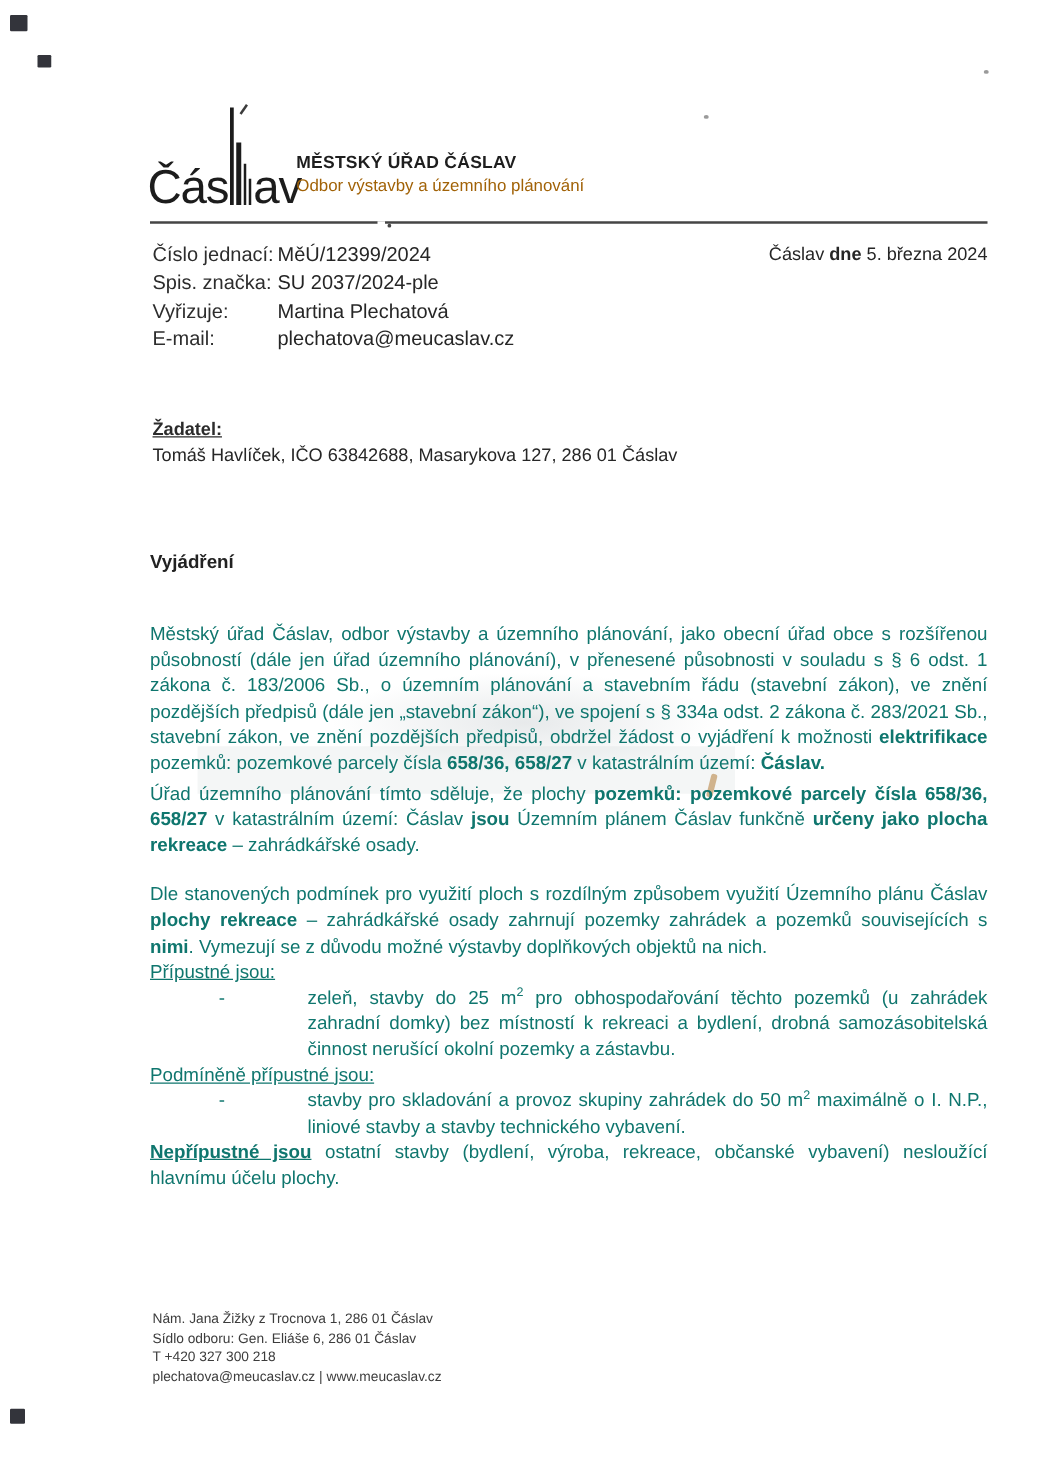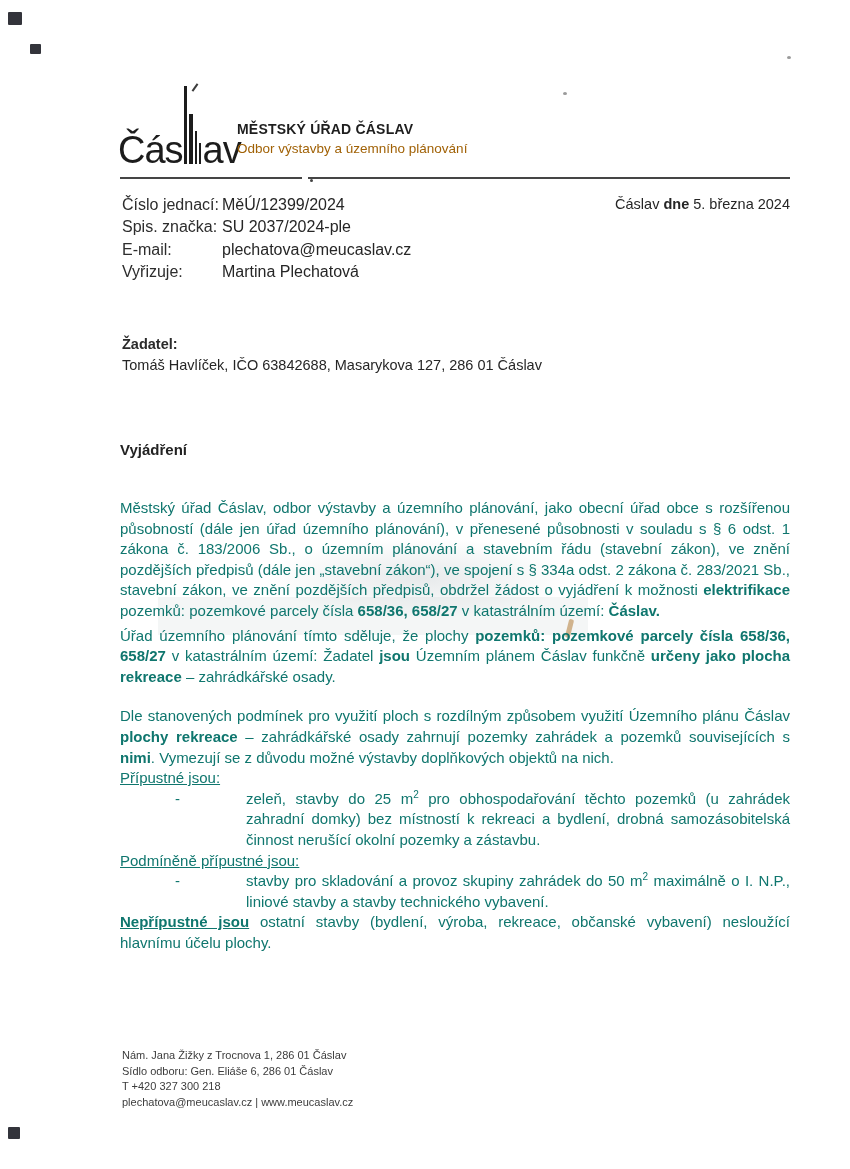--- a/index.html
+++ b/index.html
@@ -41,21 +41,21 @@
 
   
   .meta { position:absolute; left:122px; top:194px; font-size:16px; }
   .meta-row { display:flex; line-height:22.3px; }
   .meta-label { width:100px; color:#2d2d2d; }
   .meta-value { color:#262626; }
   .date-line { position:absolute; right:60px; top:196px; font-size:14.5px; color:#262626; }
 
   
   .applicant { position:absolute; left:122px; top:336px; font-size:14.5px; }
-  .applicant-heading { font-weight:bold; }
+  .applicant-heading { font-weight:bold; text-decoration:underline; }
   .applicant-line { margin-top:5px; color:#262626; }
 
   
   .statement-heading { position:absolute; left:120px; top:441px; font-size:15px; font-weight:bold; color:#222; }
 
   .body-text { position:absolute; left:120px; top:498px; width:670px; font-size:15px; color:#0f766e; }
   .body-text p { line-height:20.6px; text-align:justify; }
   .p2 { margin-top:4px; }
   .p3 { margin-top:19px; }
   .list-heading { line-height:20.6px; text-decoration:underline; }
@@ -108,41 +108,41 @@
   <div class="meta">
     <div class="meta-row">
       <span class="meta-label">Číslo jednací:</span>
       <span class="meta-value">MěÚ/12399/2024</span>
     </div>
     <div class="meta-row">
       <span class="meta-label">Spis. značka:</span>
       <span class="meta-value">SU 2037/2024-ple</span>
     </div>
     <div class="meta-row">
+      <span class="meta-label">Vyřizuje:</span>
+      <span class="meta-value">Martina Plechatová</span>
+    </div>
+    <div class="meta-row">
       <span class="meta-label">E-mail:</span>
       <span class="meta-value">plechatova@meucaslav.cz</span>
-    </div>
-    <div class="meta-row">
-      <span class="meta-label">Vyřizuje:</span>
-      <span class="meta-value">Martina Plechatová</span>
     </div>
   </div>
 
   <div class="date-line"><span>Čáslav </span><span class="b">dne</span><span> 5. března 2024</span></div>
 
   <div class="applicant">
     <div class="applicant-heading">Žadatel:</div>
     <div class="applicant-line">Tomáš Havlíček, IČO 63842688, Masarykova 127, 286 01  Čáslav</div>
   </div>
 
   <div class="statement-heading">Vyjádření</div>
 
   <div class="body-text">
     <p class="p1"><span>Městský úřad Čáslav, odbor výstavby a územního plánování, jako obecní úřad obce s rozšířenou působností (dále jen úřad územního plánování), v přenesené působnosti v souladu s § 6 odst. 1 zákona č. 183/2006 Sb., o územním plánování a stavebním řádu (stavební zákon), ve znění pozdějších předpisů (dále jen „stavební zákon“), ve spojení s § 334a odst. 2 zákona č. 283/2021 Sb., stavební zákon, ve znění pozdějších předpisů, obdržel žádost o vyjádření k možnosti </span><span class="b">elektrifikace</span><span> pozemků: pozemkové parcely čísla </span><span class="b">658/36, 658/27</span><span> v katastrálním území: </span><span class="b">Čáslav.</span></p>
-    <p class="p2"><span>Úřad územního plánování tímto sděluje, že plochy </span><span class="b">pozemků: pozemkové parcely čísla 658/36, 658/27</span><span> v katastrálním území: Žadatel </span><span class="b">jsou</span><span> Územním plánem Čáslav funkčně </span><span class="b">určeny jako plocha rekreace</span><span> – zahrádkářské osady.</span></p>
+    <p class="p2"><span>Úřad územního plánování tímto sděluje, že plochy </span><span class="b">pozemků: pozemkové parcely čísla 658/36, 658/27</span><span> v katastrálním území: Čáslav </span><span class="b">jsou</span><span> Územním plánem Čáslav funkčně </span><span class="b">určeny jako plocha rekreace</span><span> – zahrádkářské osady.</span></p>
     <p class="p3"><span>Dle stanovených podmínek pro využití ploch s rozdílným způsobem využití Územního plánu Čáslav </span><span class="b">plochy rekreace</span><span> – zahrádkářské osady zahrnují pozemky zahrádek a pozemků souvisejících s </span><span class="b">nimi</span><span>. Vymezují se z důvodu možné výstavby doplňkových objektů na nich.</span></p>
 
     <div class="list-heading">Přípustné jsou:</div>
     <div class="bullet">
       <span class="dash">-</span>
       <span class="btext"><span>zeleň, stavby do 25 m</span><sup>2</sup><span> pro obhospodařování těchto pozemků (u zahrádek zahradní domky) bez místností k rekreaci a bydlení, drobná samozásobitelská činnost nerušící okolní pozemky a zástavbu.</span></span>
     </div>
 
     <div class="list-heading">Podmíněně přípustné jsou:</div>
     <div class="bullet">

